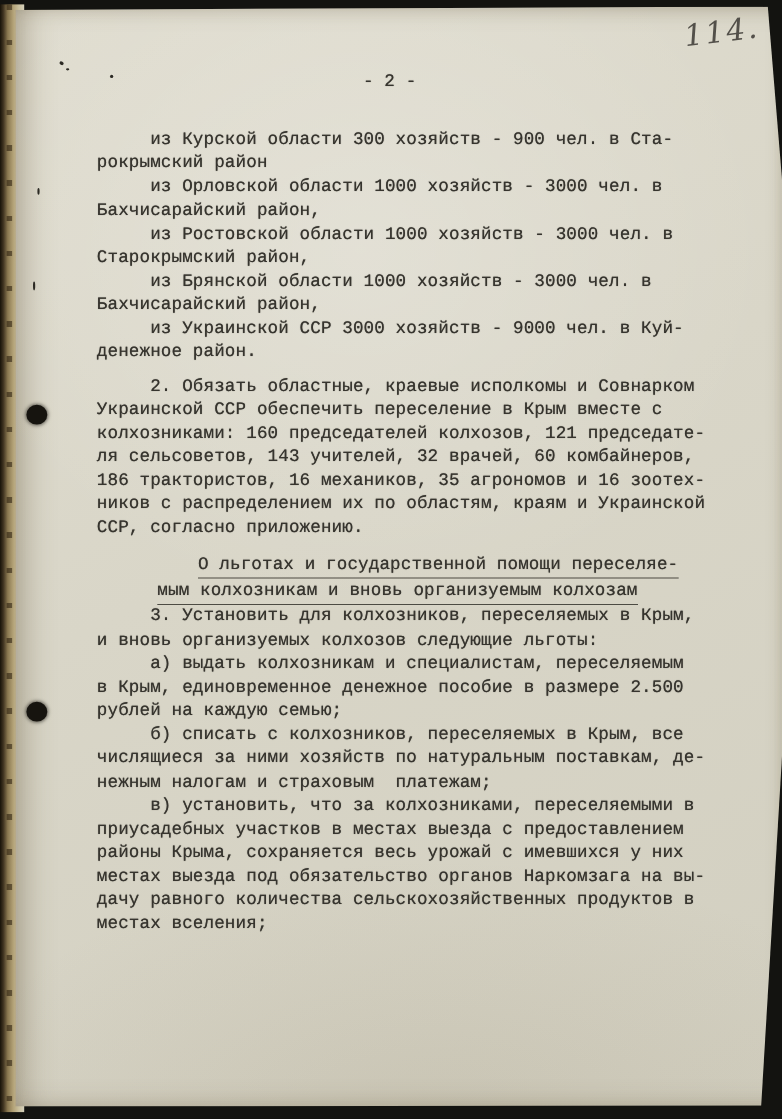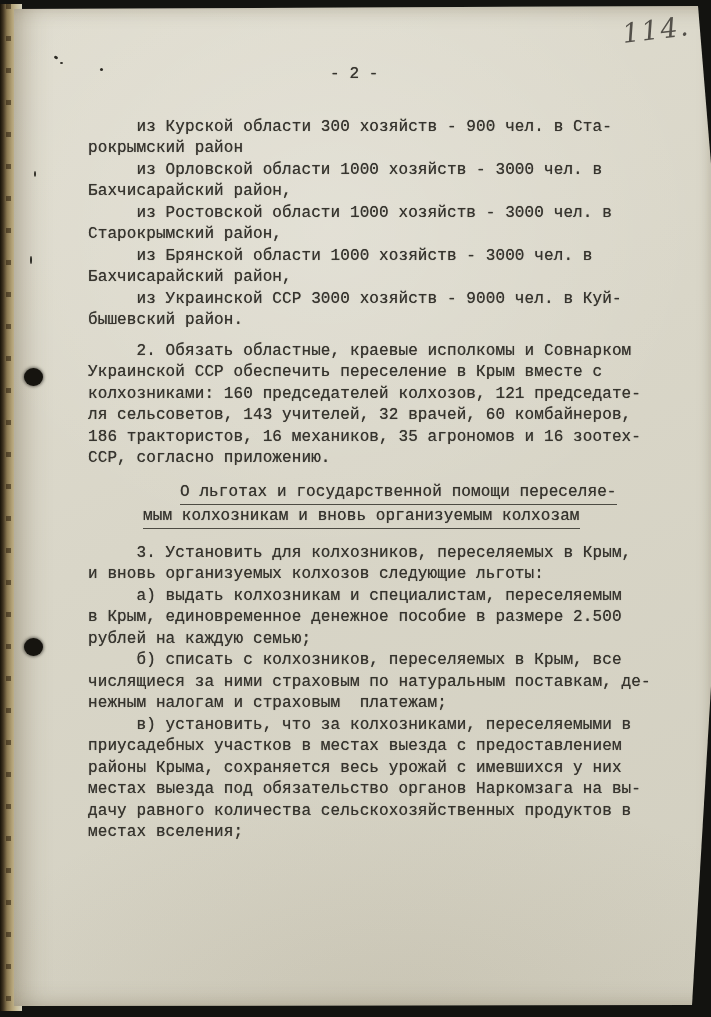--- a/index.html
+++ b/index.html
@@ -66,21 +66,21 @@
   .block1 { margin-top:31px; }
   .block2 { margin-top:9px; }
   .heading { margin-top:11px; }
   .heading .hrow { line-height:22px; }
   .heading .h1 { margin-left:92px; }
   .heading .h2 { margin-left:55px; }
   .heading .u {
     display:inline-block; white-space:pre;
     border-bottom:1.6px solid rgba(52,50,44,0.85); padding-bottom:1px;text-align:center;
   }
-  .block3 { margin-top:14px; }
+  .block3 { }
 </style>
 </head>
 <body>
 
 <div class="scan">
   <div class="spine">
     <div class="stitches"></div>
   </div>
 
   <div class="page">
@@ -103,45 +103,46 @@
       <div class="block1">
           <div class="tline">     из Курской области 300 хозяйств - 900 чел. в Ста-</div>
           <div class="tline">рокрымский район</div>
           <div class="tline">     из Орловской области 1000 хозяйств - 3000 чел. в</div>
           <div class="tline">Бахчисарайский район,</div>
           <div class="tline">     из Ростовской области 1000 хозяйств - 3000 чел. в</div>
           <div class="tline">Старокрымский район,</div>
           <div class="tline">     из Брянской области 1000 хозяйств - 3000 чел. в</div>
           <div class="tline">Бахчисарайский район,</div>
           <div class="tline">     из Украинской ССР 3000 хозяйств - 9000 чел. в Куй-</div>
-          <div class="tline">бышевский район.</div>
+          <div class="tline">денежное район.</div>
         </div>
 
       <div class="block2">
           <div class="tline">     2. Обязать областные, краевые исполкомы и Совнарком</div>
           <div class="tline">Украинской ССР обеспечить переселение в Крым вместе с</div>
           <div class="tline">колхозниками: 160 председателей колхозов, 121 председате-</div>
           <div class="tline">ля сельсоветов, 143 учителей, 32 врачей, 60 комбайнеров,</div>
           <div class="tline">186 трактористов, 16 механиков, 35 агрономов и 16 зоотех-</div>
+          <div class="tline">ников с распределением их по областям, краям и Украинской</div>
           <div class="tline">ССР, согласно приложению.</div>
         </div>
 
       <div class="heading">
         <div class="hrow h1"><span class="u">О льготах и государственной помощи переселяе-</span></div>
         <div class="hrow h2"><span class="u">мым колхозникам и вновь организуемым колхозам</span></div>
       </div>
 
       <div class="block3">
           <div class="tline">     3. Установить для колхозников, переселяемых в Крым,</div>
           <div class="tline">и вновь организуемых колхозов следующие льготы:</div>
           <div class="tline">     а) выдать колхозникам и специалистам, переселяемым</div>
           <div class="tline">в Крым, единовременное денежное пособие в размере 2.500</div>
           <div class="tline">рублей на каждую семью;</div>
           <div class="tline">     б) списать с колхозников, переселяемых в Крым, все</div>
-          <div class="tline">числящиеся за ними страховым по натуральным поставкам, де-</div>
+          <div class="tline">числящиеся за ними хозяйств по натуральным поставкам, де-</div>
           <div class="tline">нежным налогам и страховым  платежам;</div>
           <div class="tline">     в) установить, что за колхозниками, переселяемыми в</div>
           <div class="tline">приусадебных участков в местах выезда с предоставлением</div>
           <div class="tline">районы Крыма, сохраняется весь урожай с имевшихся у них</div>
           <div class="tline">местах выезда под обязательство органов Наркомзага на вы-</div>
           <div class="tline">дачу равного количества сельскохозяйственных продуктов в</div>
           <div class="tline">местах вселения;</div>
         </div>
     </div>
   </div>

